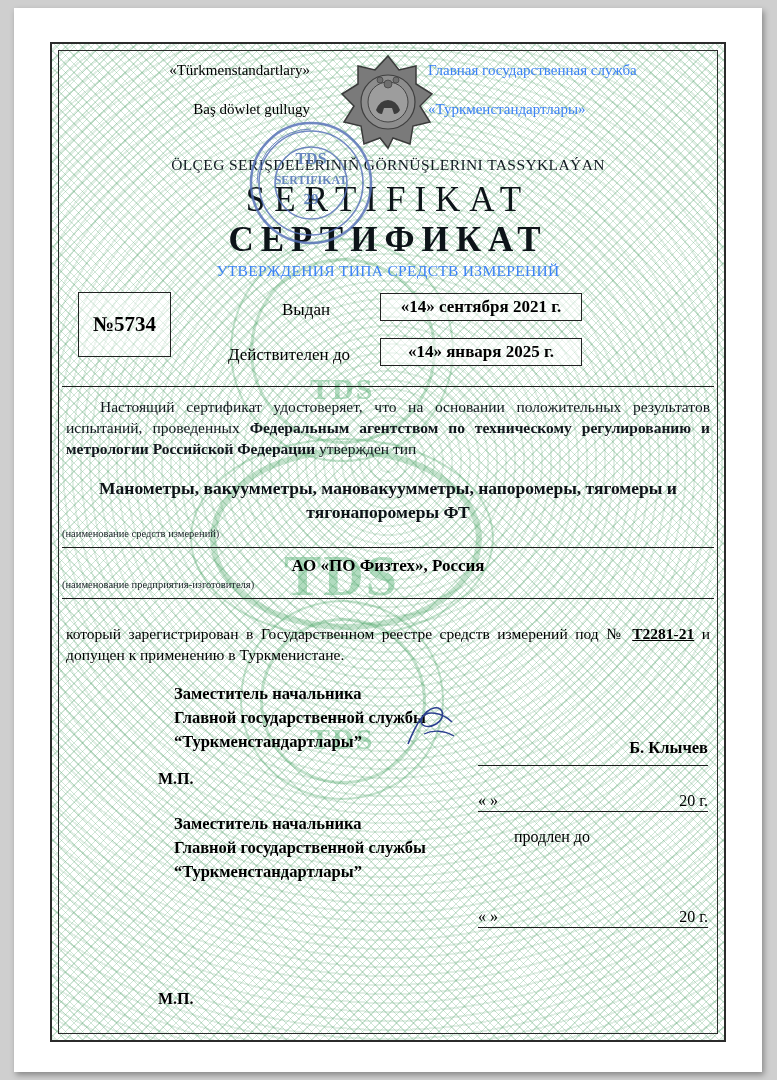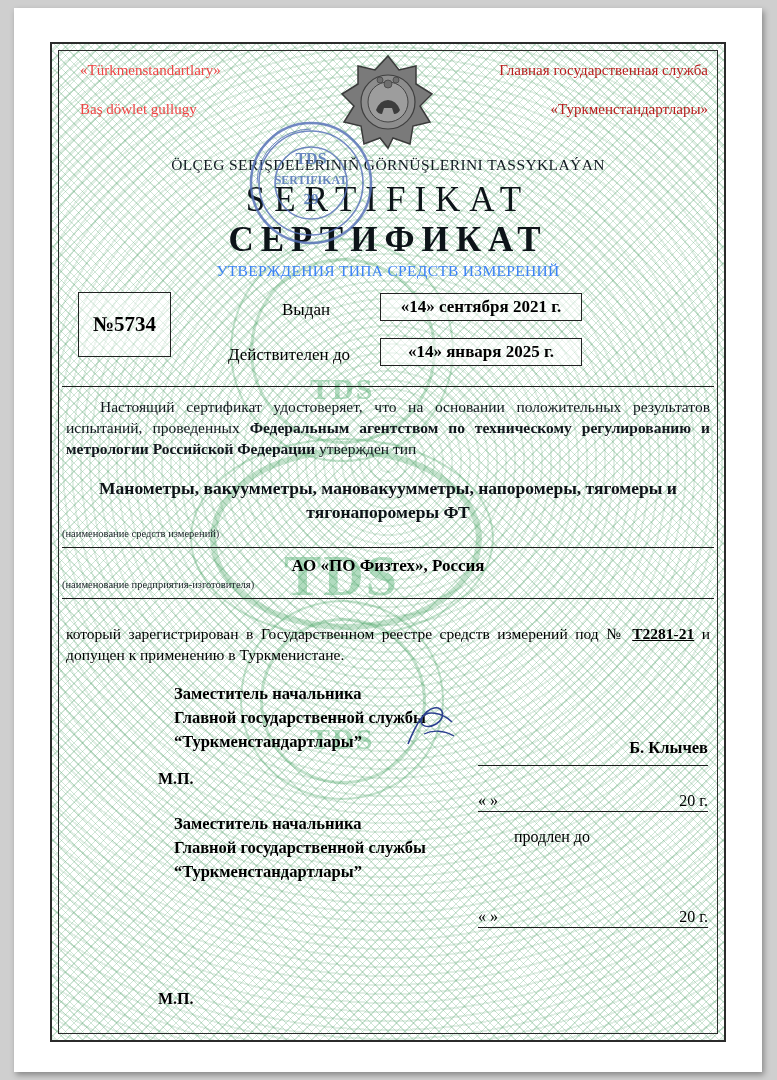--- a/index.html
+++ b/index.html
@@ -86,32 +86,32 @@
   
   .hdr {
     position: relative;
     height: 100px;
   }
   .hdr-left {
     position: absolute;
     left: 18px;
     top: 8px;
     width: 230px;
-    text-align: left;
+    text-align: right;
     font-size: 15px;
-    color: #ef4444;
+    color: #000000;
   }
   .hdr-right {
     position: absolute;
     right: 6px;
     top: 8px;
     width: 280px;
-    text-align: right;
+    text-align: left;
     font-size: 15px;
-    color: #b91c1c;
+    color: #3b82f6;
   }
   .hdr-left div + div, .hdr-right div + div { margin-top: 22px; }
   .emblem {
     position: absolute;
     left: 50%;
     top: 0px;
     transform: translateX(-50%);
     width: 104px;
     height: 96px;
   }

